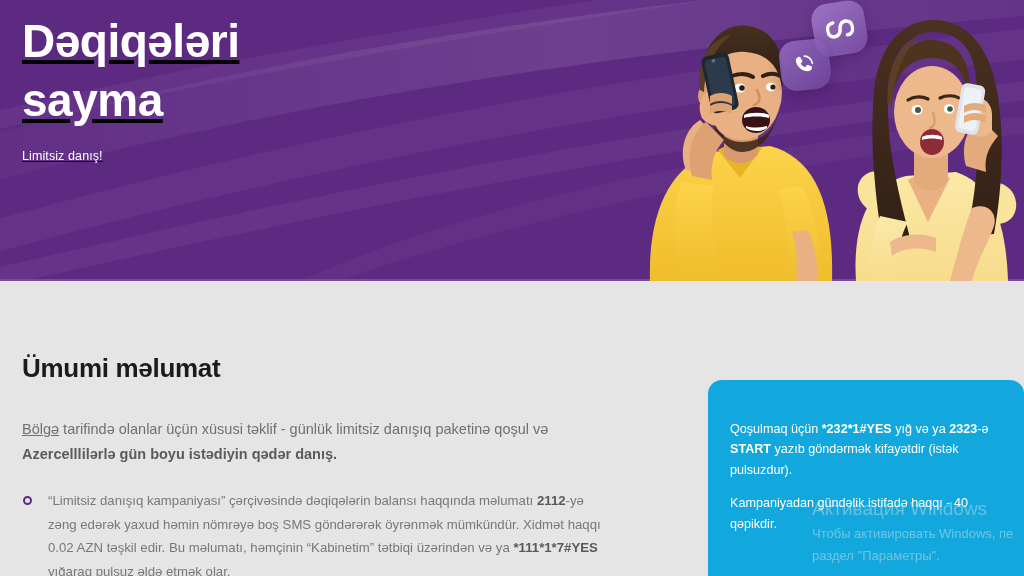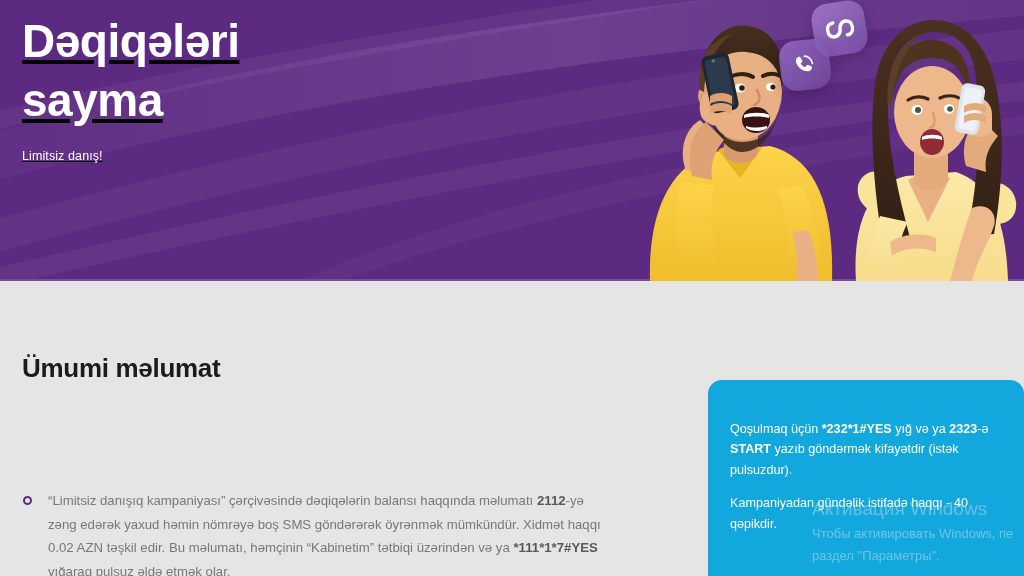--- a/index.html
+++ b/index.html
@@ -393,20 +393,23 @@
     </svg>
   </div>
 
   <div class="hero-bottom-line"></div>
 </div>
 
 <div class="main">
 
   <h2 class="section-title">Ümumi məlumat</h2>
 
+  <p class="intro">
+    <span class="lnk">Bölgə</span><span> tarifində olanlar üçün xüsusi təklif - günlük limitsiz danışıq paketinə qoşul və </span><b>Azercelllilərlə gün boyu istədiyin qədər danış.</b>
+  </p>
 
   <ul class="bullet-list">
     <li class="bullet-item">
       <span class="bullet-marker"></span><span>“Limitsiz danışıq kampaniyası” çərçivəsində dəqiqələrin balansı haqqında məlumatı </span><b>2112</b><span>-yə zəng edərək yaxud həmin nömrəyə boş SMS göndərərək öyrənmək mümkündür. Xidmət haqqı 0.02 AZN təşkil edir. Bu məlumatı, həmçinin “Kabinetim” tətbiqi üzərindən və ya </span><b>*111*1*7#YES</b><span> yığaraq pulsuz əldə etmək olar.</span>
     </li>
   </ul>
 </div>
 
 <div class="info-card">
 

